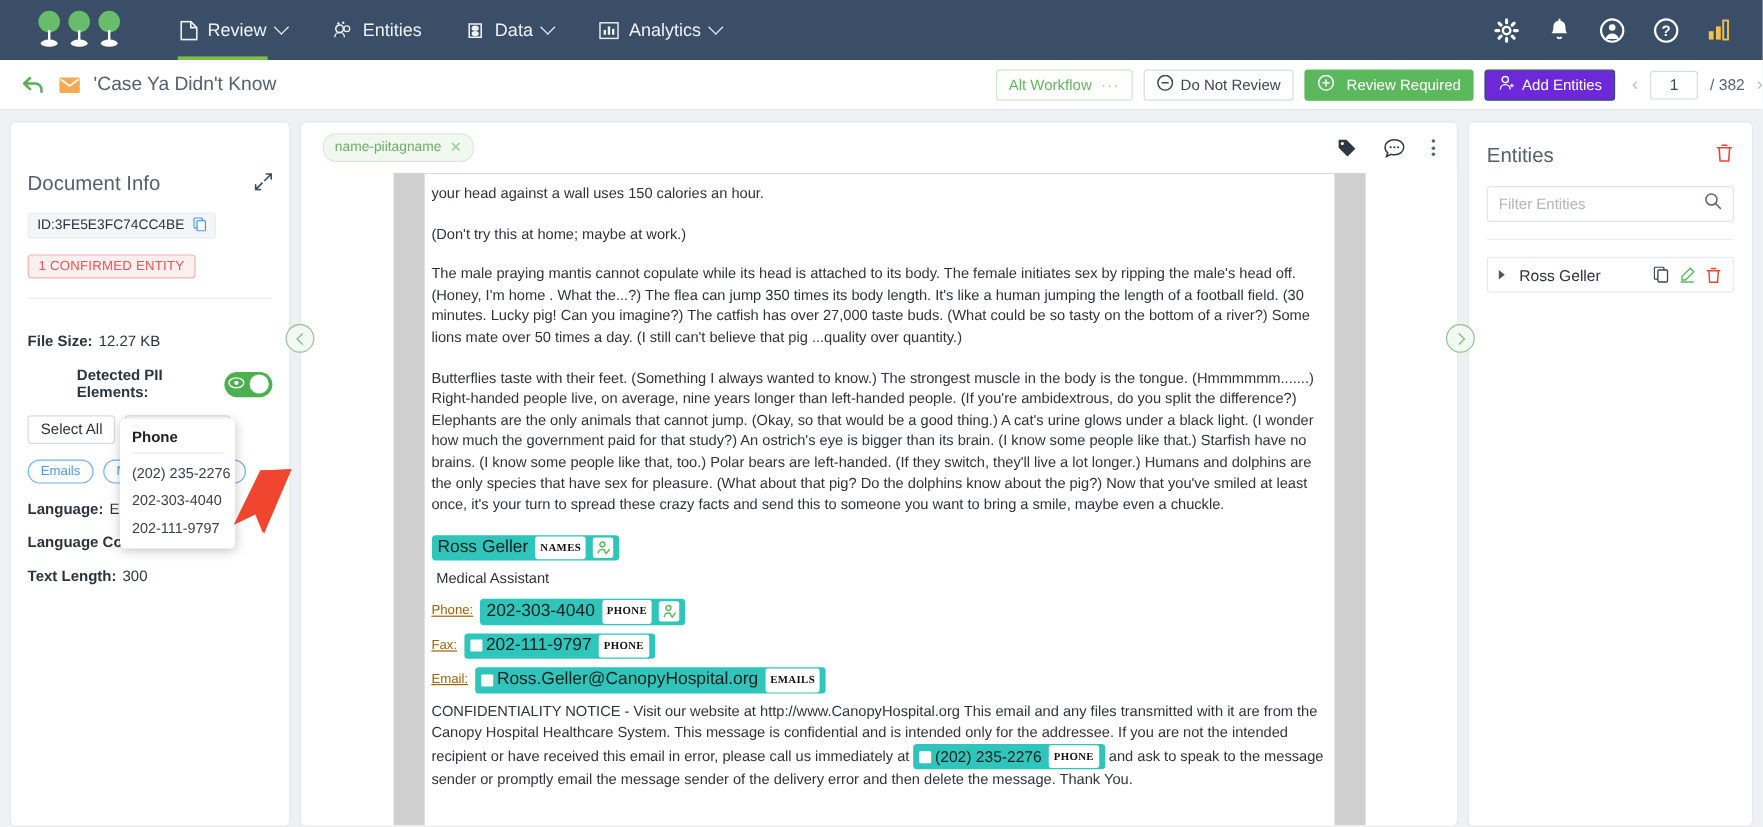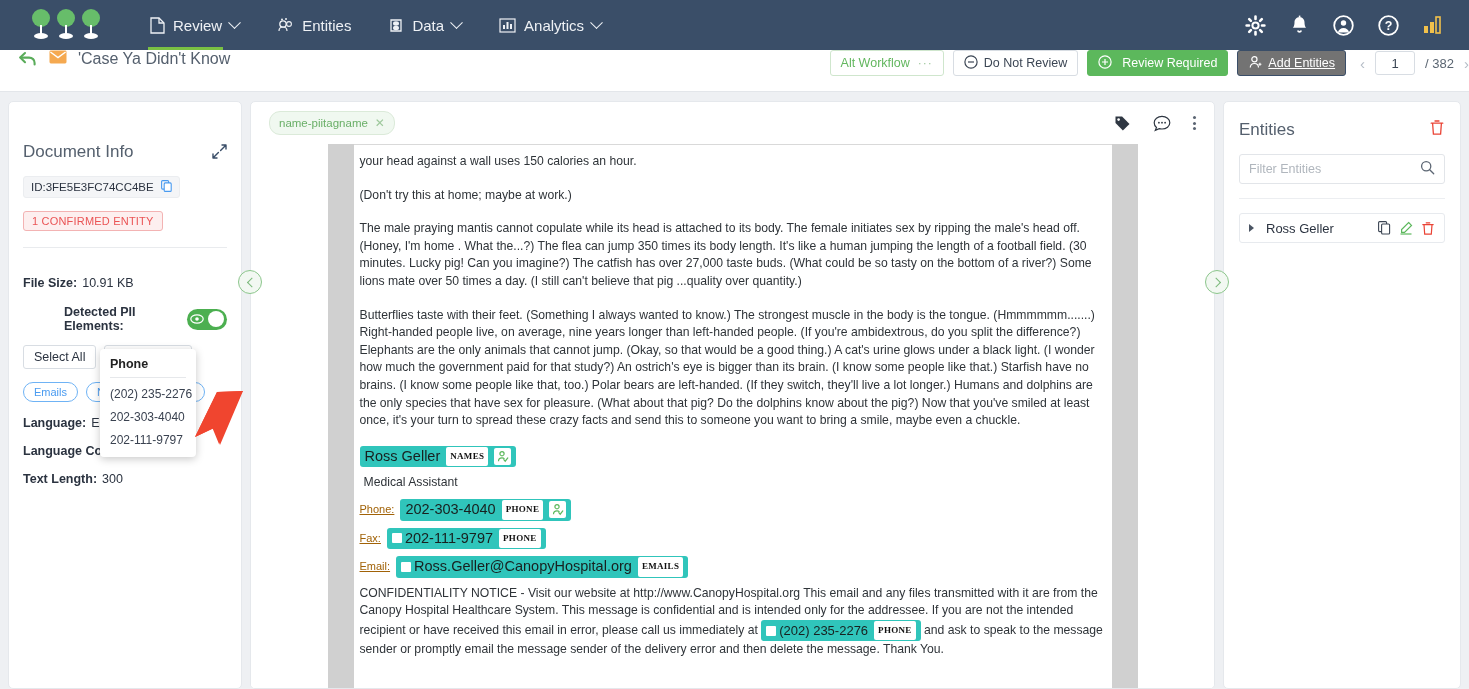--- a/index.html
+++ b/index.html
@@ -64,42 +64,42 @@
     height: 3px; background: #7ac143;
   }
   .navitem svg { display: block; }
 
   .topright { margin-left: auto; display: flex; align-items: center; gap: 24px; margin-right: 26px; }
   .topright .ic { cursor: pointer; display:flex; }
 
   
   .docbar {
     height: 42px; background: #fff;
-    display: flex; align-items: flex-start;
+    display: flex; align-items: center;
     border-bottom: 1px solid #e3e6ea;
     position: relative; z-index: 30;
   }
   .back-ic { margin-left: 18px; cursor: pointer; display:flex; }
   .mail-ic { margin-left: 12px; display:flex; }
   .doctitle {
     margin-left: 11px; font-size: 16px; color: #55606e;
   }
   .docbar-actions {
     margin-left: auto; display: flex; align-items: center; 
   }
   .btn {
     height: 26px; display: flex; align-items: center; gap: 6px;
     padding: 0 10px; border-radius: 3px; font-size: 12.5px;
     cursor: pointer; white-space: nowrap;
   }
   .btn-alt { border: 1px solid #cfe6cd; color: #63b75f; background: #fff; gap: 8px; }
   .btn-alt .dots { letter-spacing: 1px; font-size: 12px; color: #9ec79b; }
   .btn-outline { border: 1px solid #d8dde3; color: #3c4654; background: #fff; margin-left: 9px; }
   .btn-green { background: #5cb85c; color: #fff; margin-left: 9px; border: 1px solid #5cb85c; gap: 10px; }
-  .btn-navy { background: #737373; color: #fff; margin-left: 9px; border: 1px solid #3a4e68; text-decoration: underline; }
+  .btn-navy { background: #6d28d9; color: #fff; margin-left: 9px; border: 1px solid #3a4e68; }
   .pager { display: flex; align-items: center; gap: 10px; margin-left: 14px; }
   .pager .arr { color: #b4bcc6; font-size: 15px; cursor: pointer; }
   .pagenum {
     width: 40px; height: 24px; border: 1px solid #d8dde3; border-radius: 3px;
     display: flex; align-items: center; justify-content: center;
     font-size: 13px; color: #3c4654;
   }
   .pagetot { font-size: 13px; color: #5b6672; }
 
   
@@ -448,21 +448,21 @@
             <rect x="3.2" y="2.9" width="7" height="8.5" rx="1" fill="#fff" stroke="#4a9bf0" stroke-width="1.1"></rect>
           </svg>
       </span>
     </div>
 
     <div><span class="badge-conf">1 CONFIRMED ENTITY</span></div>
 
     <div class="hr"></div>
 
     <div class="kv" style="margin-top:28px;">
-      <b>File Size:</b><span class="val">10.91 KB</span>
+      <b>File Size:</b><span class="val">12.27 KB</span>
     </div>
 
     <div class="pii-row">
       <span class="k">Detected PII Elements:</span>
       <span class="toggle">
         <span>
           <svg width="14" height="10" viewBox="0 0 14 10">
               <ellipse cx="7" cy="5" rx="6.2" ry="4.1" fill="none" stroke="#fff" stroke-width="1.2"></ellipse>
               <circle cx="7" cy="5" r="1.8" fill="#fff"></circle>
             </svg>

